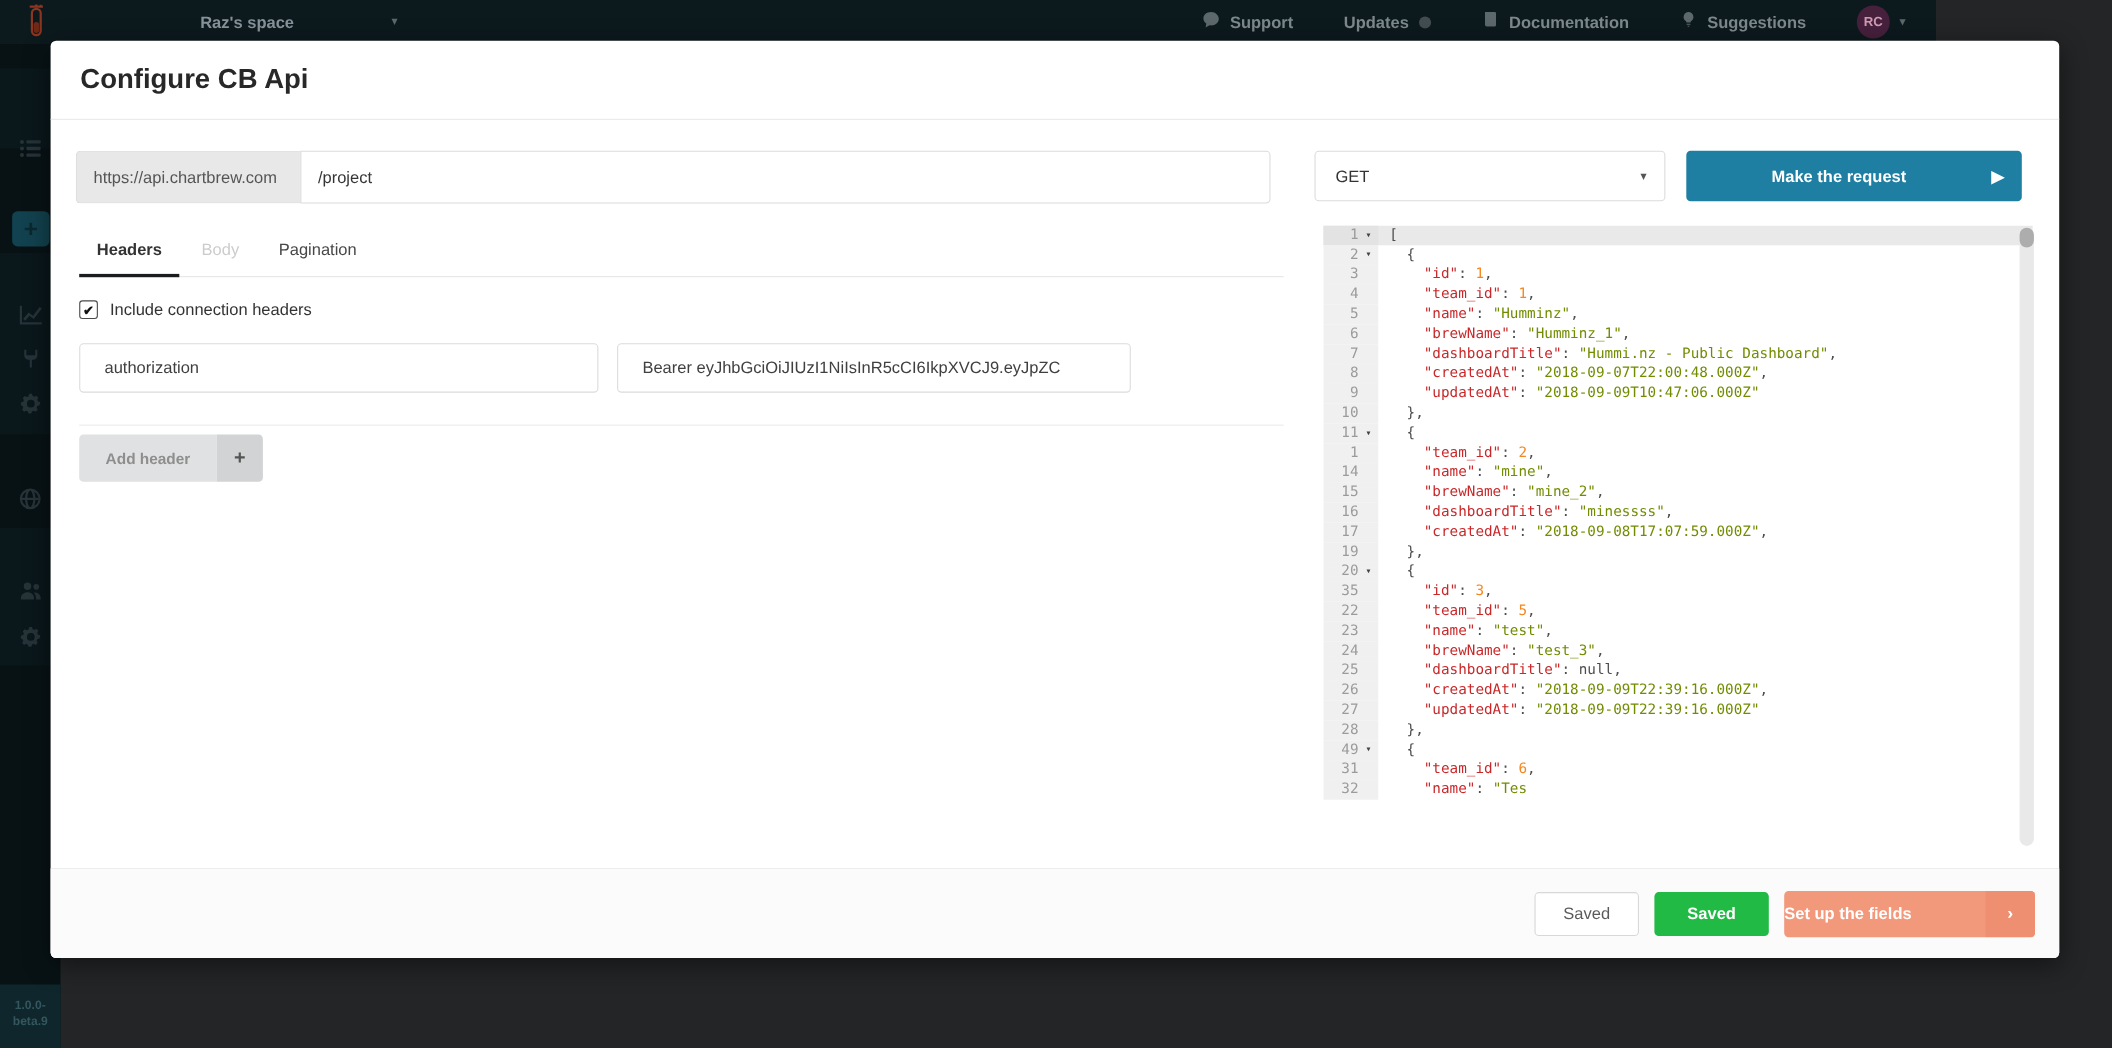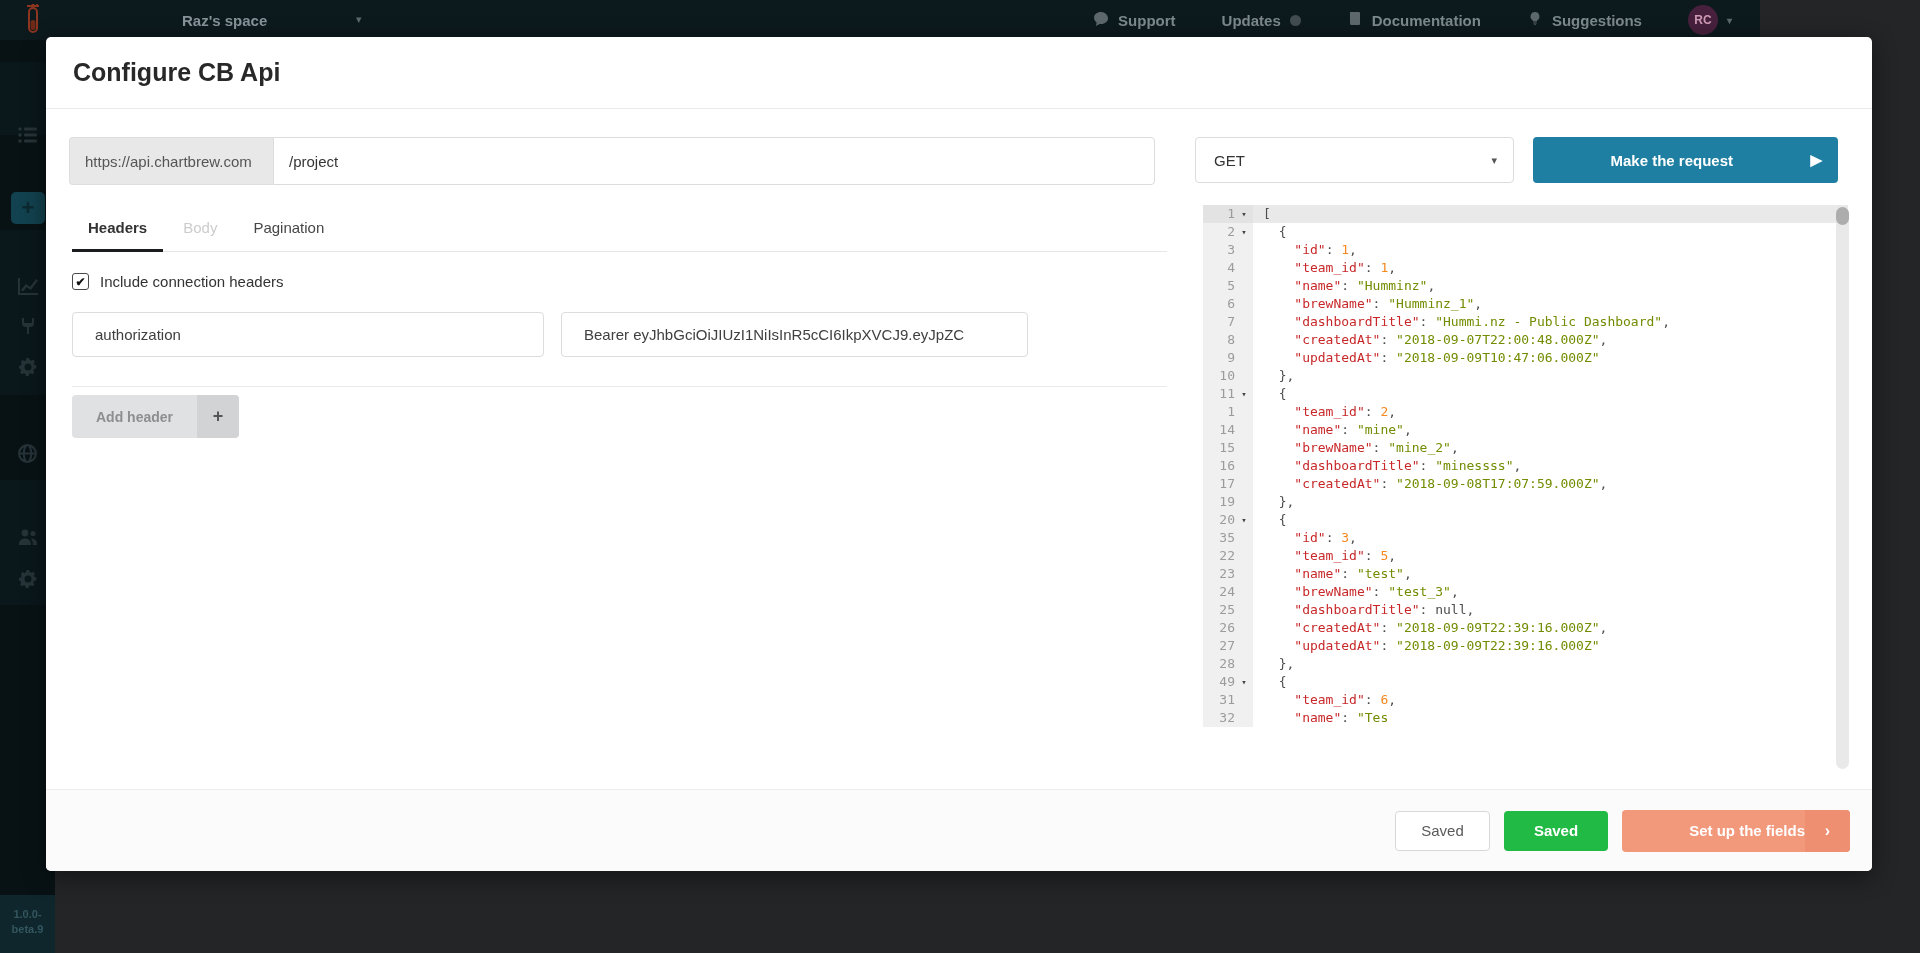--- a/index.html
+++ b/index.html
@@ -102,21 +102,21 @@
 
   
   #modal-footer { left:0; bottom:0; width:100%; height:82px; background:#fbfbfb;
                   border-top:1px solid #ededed; border-radius:0 0 5px 5px;
                   display:flex; align-items:center; justify-content:flex-end; padding-right:22px; gap:14px; }
   .btn { border:none; border-radius:4px; font-size:15px; font-weight:700; cursor:pointer;
          font-family:"Liberation Sans",sans-serif; }
   #close-btn { background:#fff; border:1px solid #d8d8d8; color:#5a5a5a; width:95px; height:40px; font-weight:400; }
   #saved-btn { background:#21ba45; color:#fff; width:104px; height:40px; }
   #setup-btn { background:#f2987b; color:#fff; width:228px; height:42px; display:flex; align-items:center; padding:0; overflow:hidden; }
-  #setup-btn .lbl { flex:1; text-align:right; }
+  #setup-btn .lbl { flex:1; text-align:left; }
   #setup-btn .chev { width:45px; height:42px; background:#ee8f72; display:flex; align-items:center;
                      justify-content:center; font-size:16px; font-weight:700; }
 </style>
 </head>
 <body>
 
 <div id="main-bg" class="abs"></div>
 <div id="topbar" class="abs">
   <div id="logo" class="abs">
     <svg width="26" height="32" viewBox="0 0 26 32">

